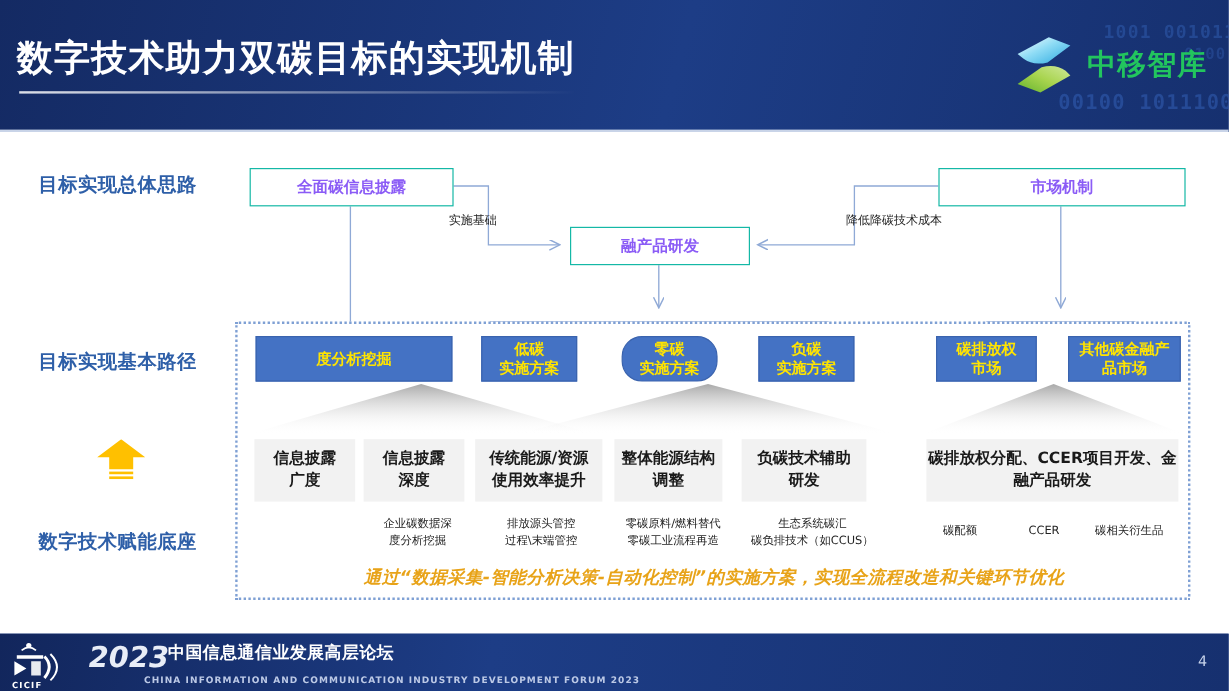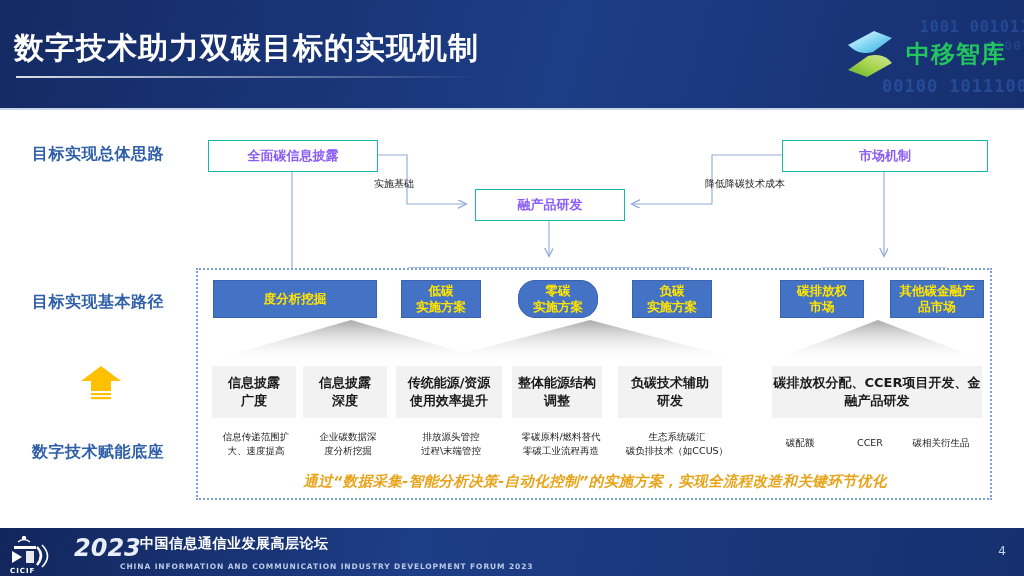--- a/index.html
+++ b/index.html
@@ -216,21 +216,20 @@
   <div class="bluebox" style="left:780px;top:280px;width:82px;height:36px;">碳排放权<br>市场</div>
   <div class="bluebox" style="left:890px;top:280px;width:92px;height:36px;">其他碳金融产<br>品市场</div>
 
   <div class="graybox" style="left:212px;top:366px;width:84px;height:52px;">信息披露<br>广度</div>
   <div class="graybox" style="left:303px;top:366px;width:84px;height:52px;">信息披露<br>深度</div>
   <div class="graybox" style="left:396px;top:366px;width:106px;height:52px;">传统能源/资源<br>使用效率提升</div>
   <div class="graybox" style="left:512px;top:366px;width:90px;height:52px;">整体能源结构<br>调整</div>
   <div class="graybox" style="left:618px;top:366px;width:104px;height:52px;">负碳技术辅助<br>研发</div>
   <div class="graybox" style="left:772px;top:366px;width:210px;height:52px;">碳排放权分配、CCER项目开发、金<br>融产品研发</div>
 
-  <div class="subtext" style="left:210px;top:430px;width:92px;">信息传递范围扩<br>大、速度提高</div>
   <div class="subtext" style="left:302px;top:430px;width:92px;text-align:center;">企业碳数据深<br>度分析挖掘</div>
   <div class="subtext" style="left:400px;top:430px;width:102px;">排放源头管控<br>过程\末端管控</div>
   <div class="subtext" style="left:506px;top:430px;width:110px;">零碳原料/燃料替代<br>零碳工业流程再造</div>
   <div class="subtext" style="left:618px;top:430px;width:118px;">生态系统碳汇<br>碳负排技术（如CCUS）</div>
   <div class="subtext" style="left:770px;top:436px;width:60px;">碳配额</div>
   <div class="subtext" style="left:845px;top:436px;width:50px;">CCER</div>
   <div class="subtext" style="left:898px;top:436px;width:86px;">碳相关衍生品</div>
 
   <div class="banner">通过“数据采集-智能分析决策-自动化控制”的实施方案，实现全流程改造和关键环节优化</div>
 

